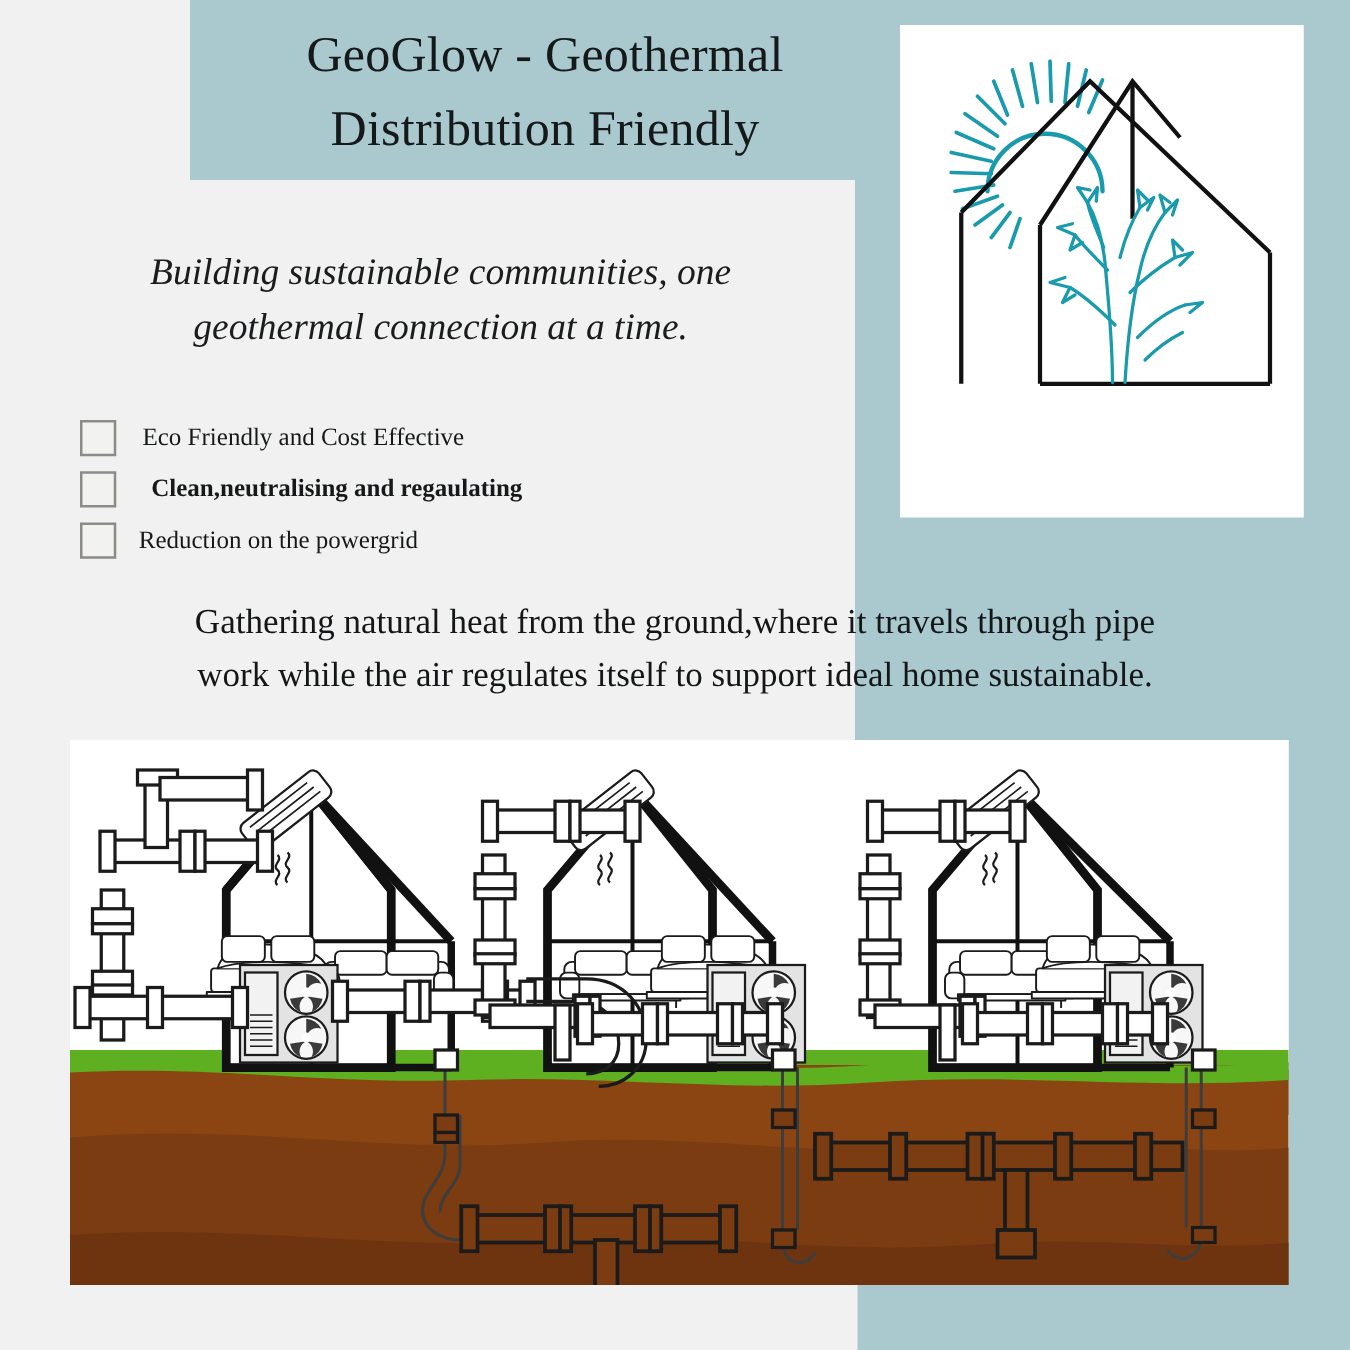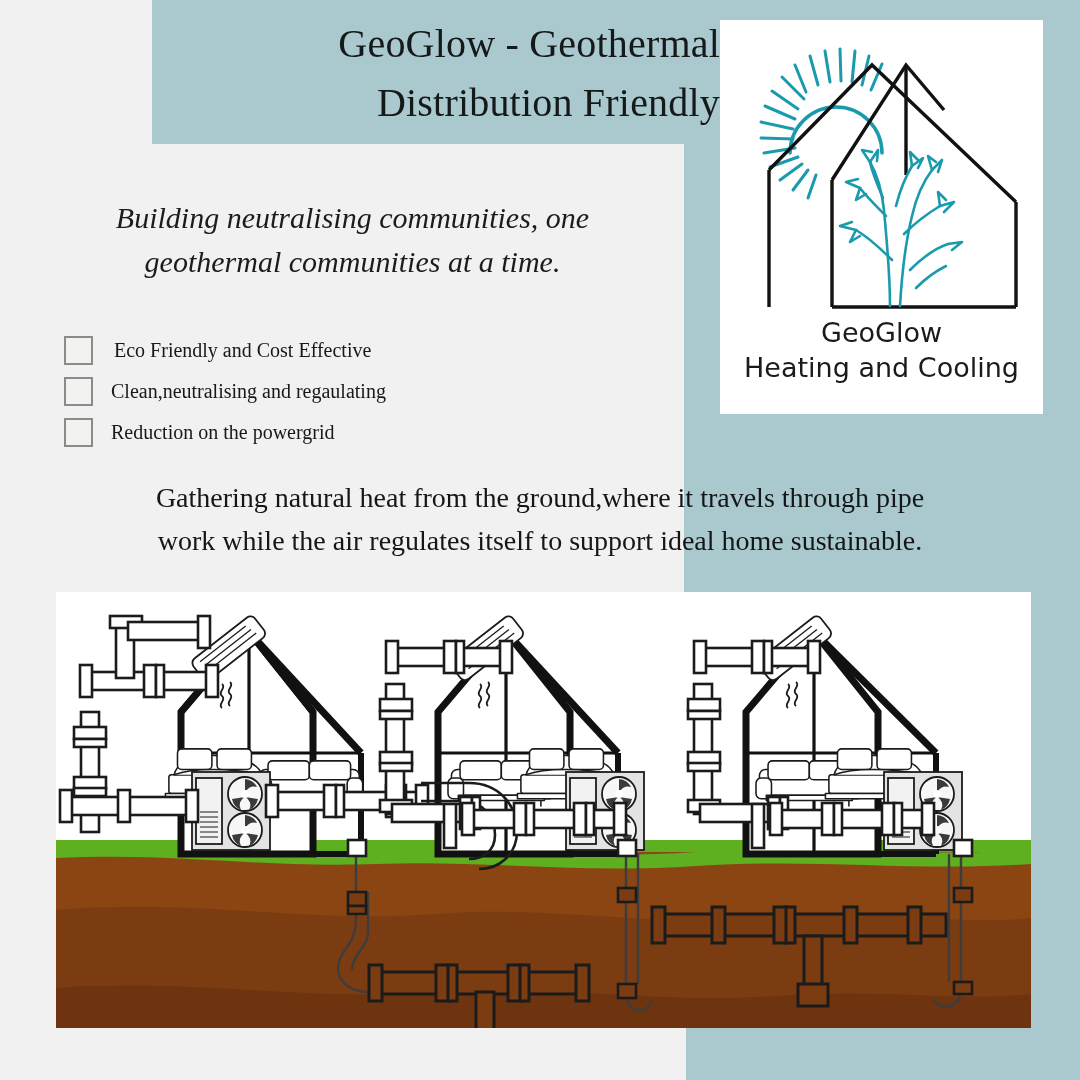--- a/index.html
+++ b/index.html
@@ -30,21 +30,21 @@
     background:#f0f1f0;
   }
   .bg-gray-bottom{
     position:absolute;left:0;top:1028px;width:686px;height:52px;
     background:#f0f1f0;
   }
 
   
   .title{
     position:absolute;left:152px;top:14px;width:568px;
-    text-align:right;
+    text-align:center;
     font-size:40px;line-height:1.48;
     color:#16191a;
     letter-spacing:.2px;
   }
 
   
   .logo-card{
     position:absolute;left:720px;top:20px;width:323px;height:394px;
     background:#ffffff;
   }
@@ -76,21 +76,21 @@
     background:#f2f2f1;
     box-sizing:border-box;
     flex:0 0 auto;
   }
   .check-label{
     margin-left:21px;
     font-size:20px;
     color:#161819;
     white-space:nowrap;
   }
-  .check-row:nth-child(2) .check-label{margin-left:18px;}
+  .check-row:nth-child(2) .check-label{margin-left:28px;font-weight:bold;}
   .check-row:nth-child(3) .check-label{margin-left:18px;}
 
   
   .para{
     position:absolute;left:52px;top:476px;width:976px;
     text-align:center;
     font-size:28px;line-height:1.55;
     color:#141617;
   }
 
@@ -172,29 +172,25 @@
           <path d="M220 186 L234 182 L224 192"></path>
           <path d="M220 186 L218 172 L226 180"></path>
           <path d="M190 250 C202 238 216 228 228 224"></path>
           <path d="M228 224 L242 222 L232 230"></path>
           <path d="M212 150 L222 140 L218 152"></path>
           <path d="M212 150 L208 136 L216 142"></path>
           <path d="M196 268 C206 258 218 250 226 246"></path>
         </g>
       </svg>
     </div>
-    <div class="logo-text">
-      <div class="l1">GeoGlow</div>
-      <div class="l2">Heating and Cooling</div>
-    </div>
   </div>
 
   <div class="tagline">
-    <div>Building neutralising communities, one</div>
-    <div>geothermal communities at a time.</div>
+    <div>Building sustainable communities, one</div>
+    <div>geothermal connection at a time.</div>
   </div>
 
   <div class="checklist">
     <div class="check-row">
       <span class="check-box"></span>
       <span class="check-label">Eco Friendly and Cost Effective</span>
     </div>
     <div class="check-row">
       <span class="check-box"></span>
       <span class="check-label">Clean,neutralising and regaulating</span>

